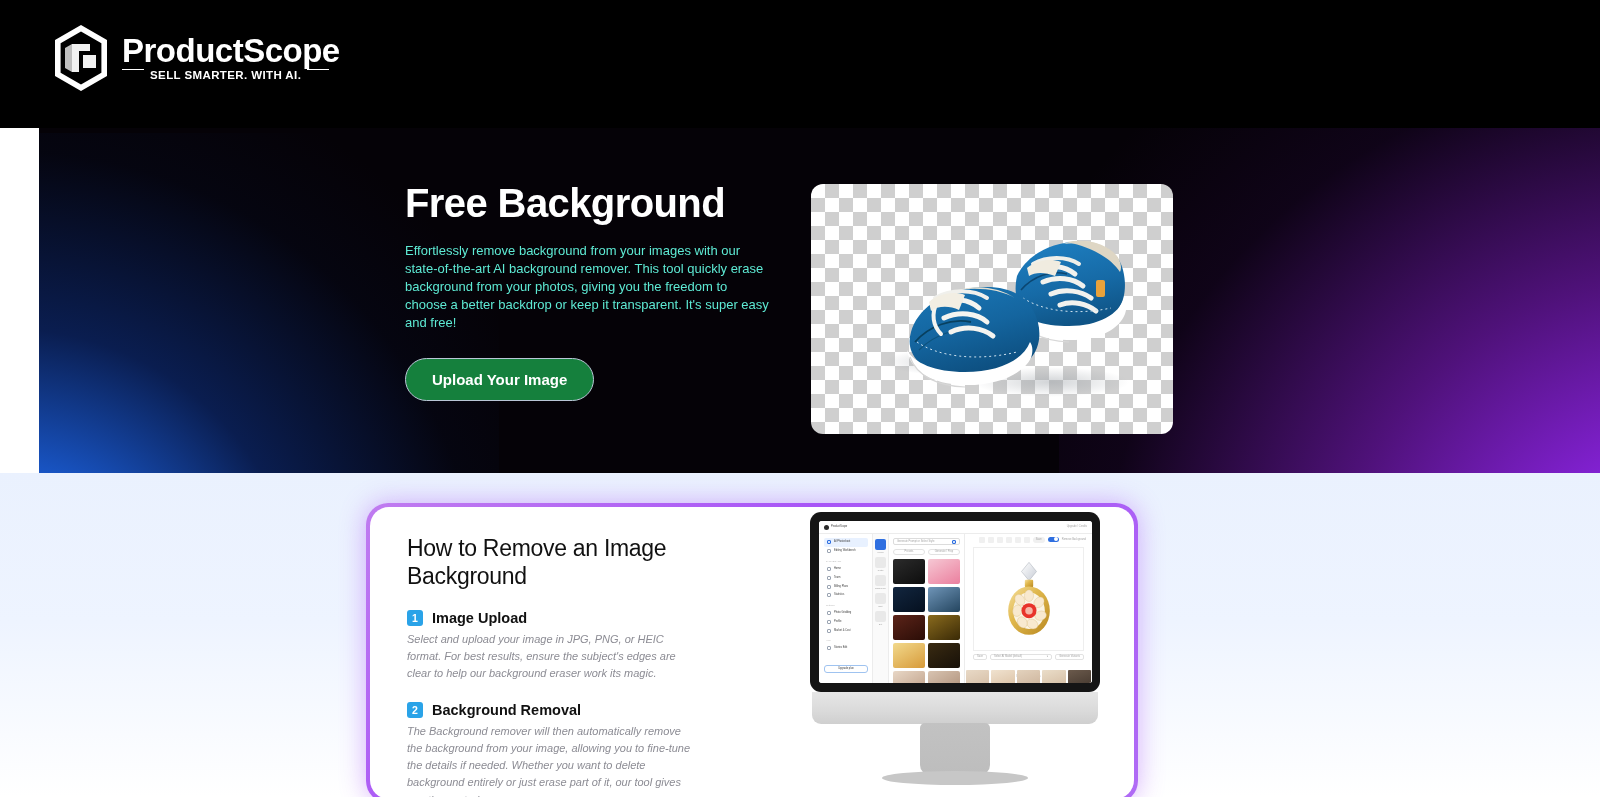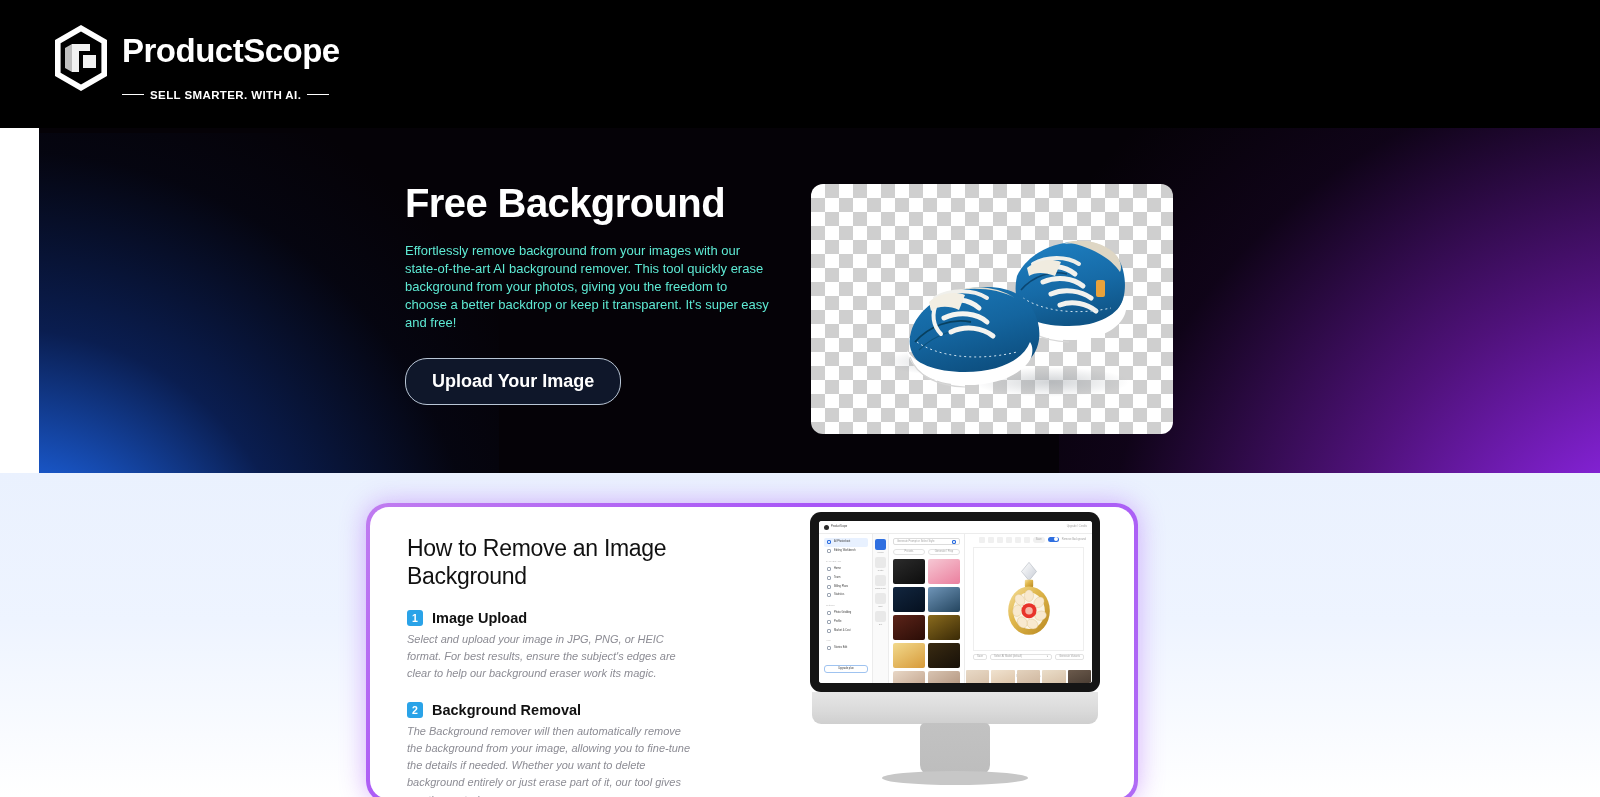--- a/index.html
+++ b/index.html
@@ -19,21 +19,21 @@
   .logo-wrap {
     position:absolute; left:50px; top:22px;
     display:flex; align-items:flex-start; gap:10px;
   }
   .logo-mark { width:62px; height:72px; flex:none; }
   .logo-text-col { display:flex; flex-direction:column; padding-top:12px; }
   .logo-name {
     color:#ffffff; font-size:33px; font-weight:bold; letter-spacing:-0.5px;
     line-height:1.05;
   }
-  .logo-tag-row { display:flex; align-items:center; gap:6px; margin-top:20px; }
+  .logo-tag-row { display:flex; gap:6px; margin-top:0; }
   .logo-rule { height:1.5px; background:#ffffff; width:22px; }
   .logo-tagline {
     color:#ffffff; font-size:11.5px; font-weight:600; letter-spacing:0.4px;
     white-space:nowrap;
   }
 
   .mainnav {
     position:absolute; left:537px; top:27px;
     display:flex; align-items:center; gap:25px;
   }
@@ -77,22 +77,22 @@
   .hero-h1 {
     color:#ffffff; font-size:40px; font-weight:bold; line-height:1.1;
     letter-spacing:-0.6px;
   }
   .hero-p {
     color:#5eead4; font-size:13px; line-height:1.38; margin-top:17px;
     width:364px; font-weight:500;
   }
   .upload-btn {
     margin-top:26px;
-    background:#0f172a; color:#ffffff;
-    font-size:18px; font-weight:bold;
+    background:#15803d; color:#ffffff;
+    font-size:15px; font-weight:bold;
     border:1px solid #b9c6d6; border-radius:22px;
     padding:12px 26px; cursor:pointer;
   }
 
   .hero-img-card {
     position:absolute; left:772px; top:56px; width:362px; height:250px;
     border-radius:12px; overflow:hidden;
     background:
       linear-gradient(45deg, #cfcfcf 25%, transparent 25%) 0 0/28px 28px,
       linear-gradient(-45deg, #cfcfcf 25%, transparent 25%) 0 14px/28px 28px,

